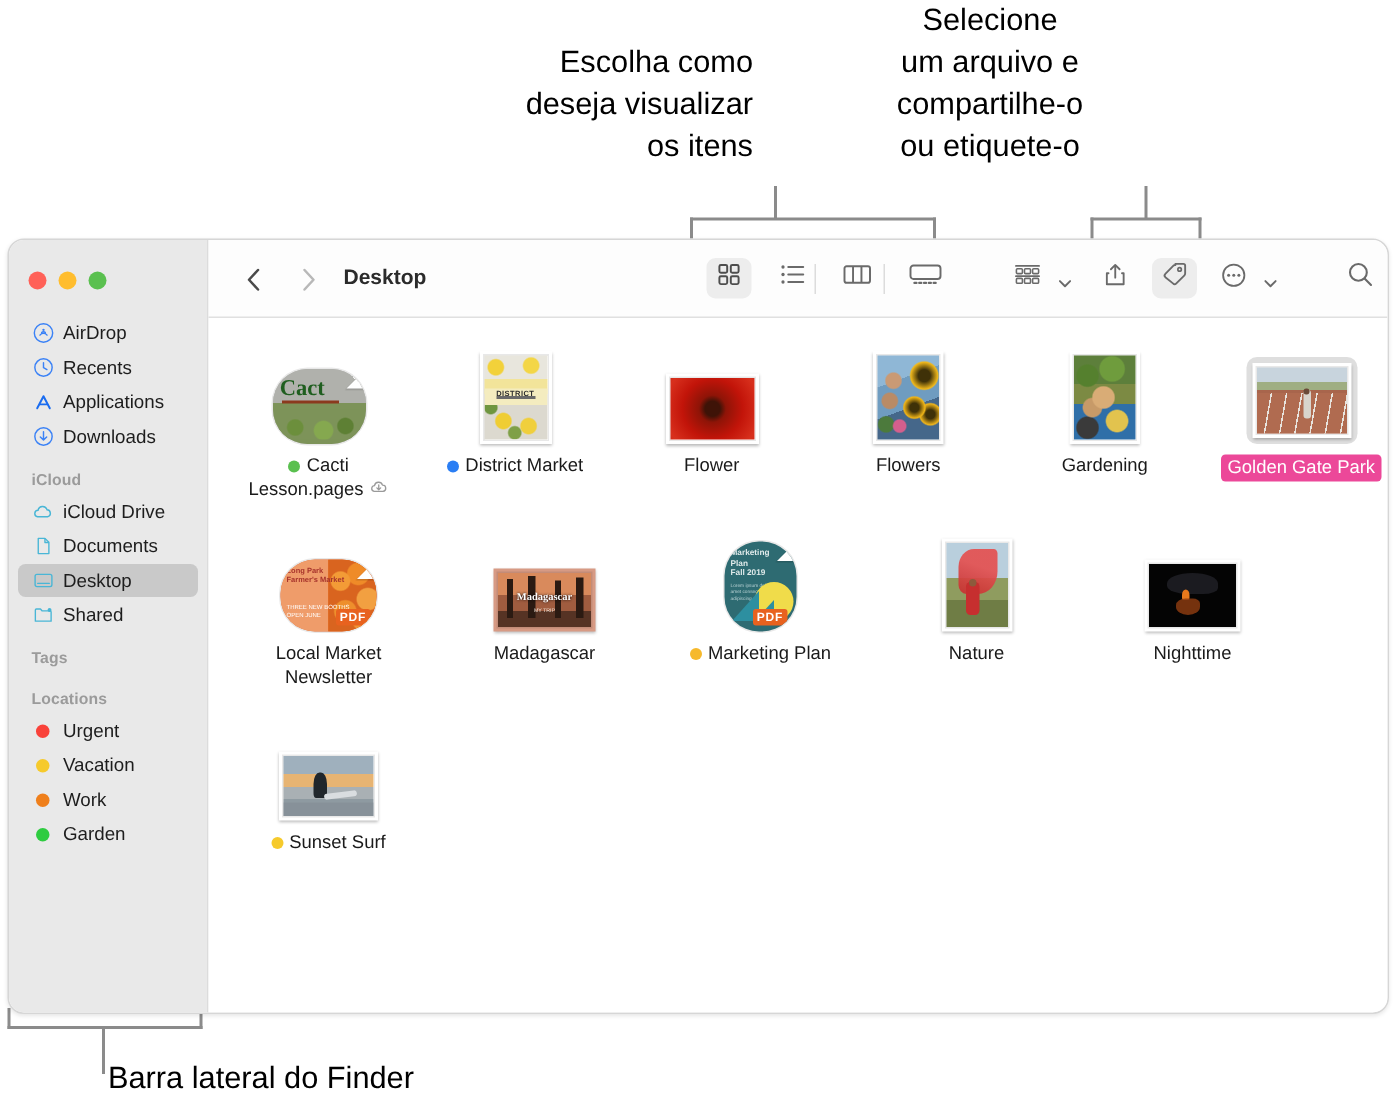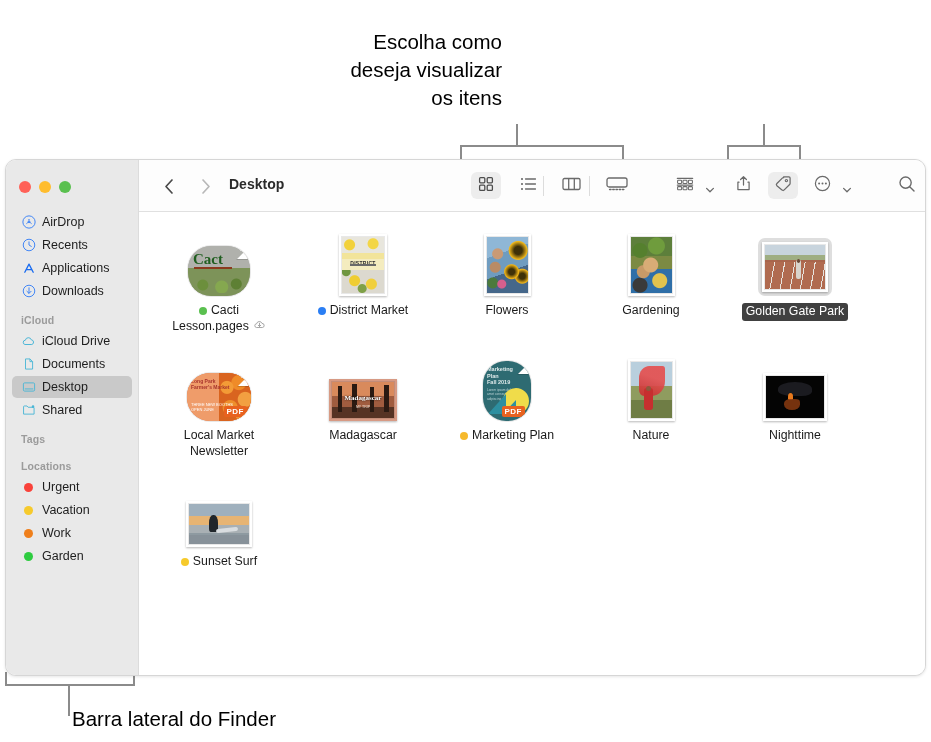--- a/index.html
+++ b/index.html
@@ -102,21 +102,21 @@
     width: 128px; margin-left: 16px;
     display: flex; flex-direction: column; align-items: center;
   }
   .thumb-wrap { height: 66px; display: flex; align-items: flex-end; justify-content: center; }
   .label-wrap {
     margin-top: 7px; max-width: 124px; text-align: center;
     font-size: 12.3px; color: #1a1a1a; line-height: 15.5px;
   }
   .label-wrap .lbl-line { display: flex; align-items: center; justify-content: center; gap: 4px; text-align: right; }
   .label-wrap.selected .lbl-line span.txt {
-    background: #404040; color: #ffffff; border-radius: 3px; padding: 1px 4px;
+    background: #ec4899; color: #ffffff; border-radius: 3px; padding: 1px 4px;
   }
   .sel-bg { background: #dedede; border-radius: 7px; padding: 4px; }
 
   
   .ph { position: relative; overflow: hidden; background: #ccc;
         box-shadow: 0 0 0 1px rgba(0,0,0,0.09); }
   .photo-frame { background:#fff; padding:3px; box-shadow: 0 1px 2px rgba(0,0,0,0.28); }
   .doc { position: relative; border-radius: 23px; }
   .doc::after {
     content:""; position:absolute; right:0; top:0;
@@ -133,20 +133,24 @@
   }
 </style>
 </head>
 <body>
 
 <div id="root">
 
   <div class="callout-text" id="callout-view">Escolha como
 deseja visualizar
 os itens</div>
+  <div class="callout-text" id="callout-share">Selecione
+um arquivo e
+compartilhe-o
+ou etiquete-o</div>
   <div class="callout-text" id="callout-sidebar">Barra lateral do Finder</div>
 
   <div class="leader" style="left:516px; top:124px; width:2px; height:22px;"></div>
   <div class="leader" style="left:460px; top:145px; width:164px; height:2px;"></div>
   <div class="leader" style="left:460px; top:145px; width:2px; height:14px;"></div>
   <div class="leader" style="left:622px; top:145px; width:2px; height:14px;"></div>
 
   <div class="leader" style="left:763px; top:124px; width:2px; height:22px;"></div>
   <div class="leader" style="left:727px; top:145px; width:74px; height:2px;"></div>
   <div class="leader" style="left:727px; top:145px; width:2px; height:14px;"></div>
@@ -447,20 +451,32 @@
             </div>
           </div>
           <div class="label-wrap">
             <div class="lbl-line">
                 <i class="dot" style="width:8px;height:8px;background:#2a7ef4"></i>
                 <span class="txt">District Market</span>
               </div>
           </div>
         </div>
 
+        <div class="file-cell">
+          <div class="thumb-wrap">
+            <div class="photo-frame" style="width:62px;">
+              <div class="ph" style="width:56px;height:41px;background:radial-gradient(circle at 50% 50%,#3e1307 5px,#8e1407 9px,#c21409 20px,#d8301d 32px,#bb1106 45px);"></div>
+            </div>
+          </div>
+          <div class="label-wrap">
+            <div class="lbl-line">
+                <span class="txt">Flower</span>
+              </div>
+          </div>
+        </div>
 
         <div class="file-cell">
           <div class="thumb-wrap">
             <div class="photo-frame" style="width:47px;">
               <div class="ph" style="width:41px;height:56px;background:linear-gradient(160deg,#8fb7d6 0 30%,#6f9cc0 30% 60%,#45678a 60% 100%);position:relative;">
                 <div style="position:absolute;inset:0;background:
                   radial-gradient(circle at 76% 24%,#3f3108 4px,#f0b81c 9px,transparent 10px),
                   radial-gradient(circle at 60% 62%,#3f3108 3px,#efb417 7px,transparent 8px),
                   radial-gradient(circle at 86% 70%,#3f3108 3px,#eeb41c 7px,transparent 8px),
                   radial-gradient(circle at 26% 30%,#c99a75 5px,transparent 6px),

